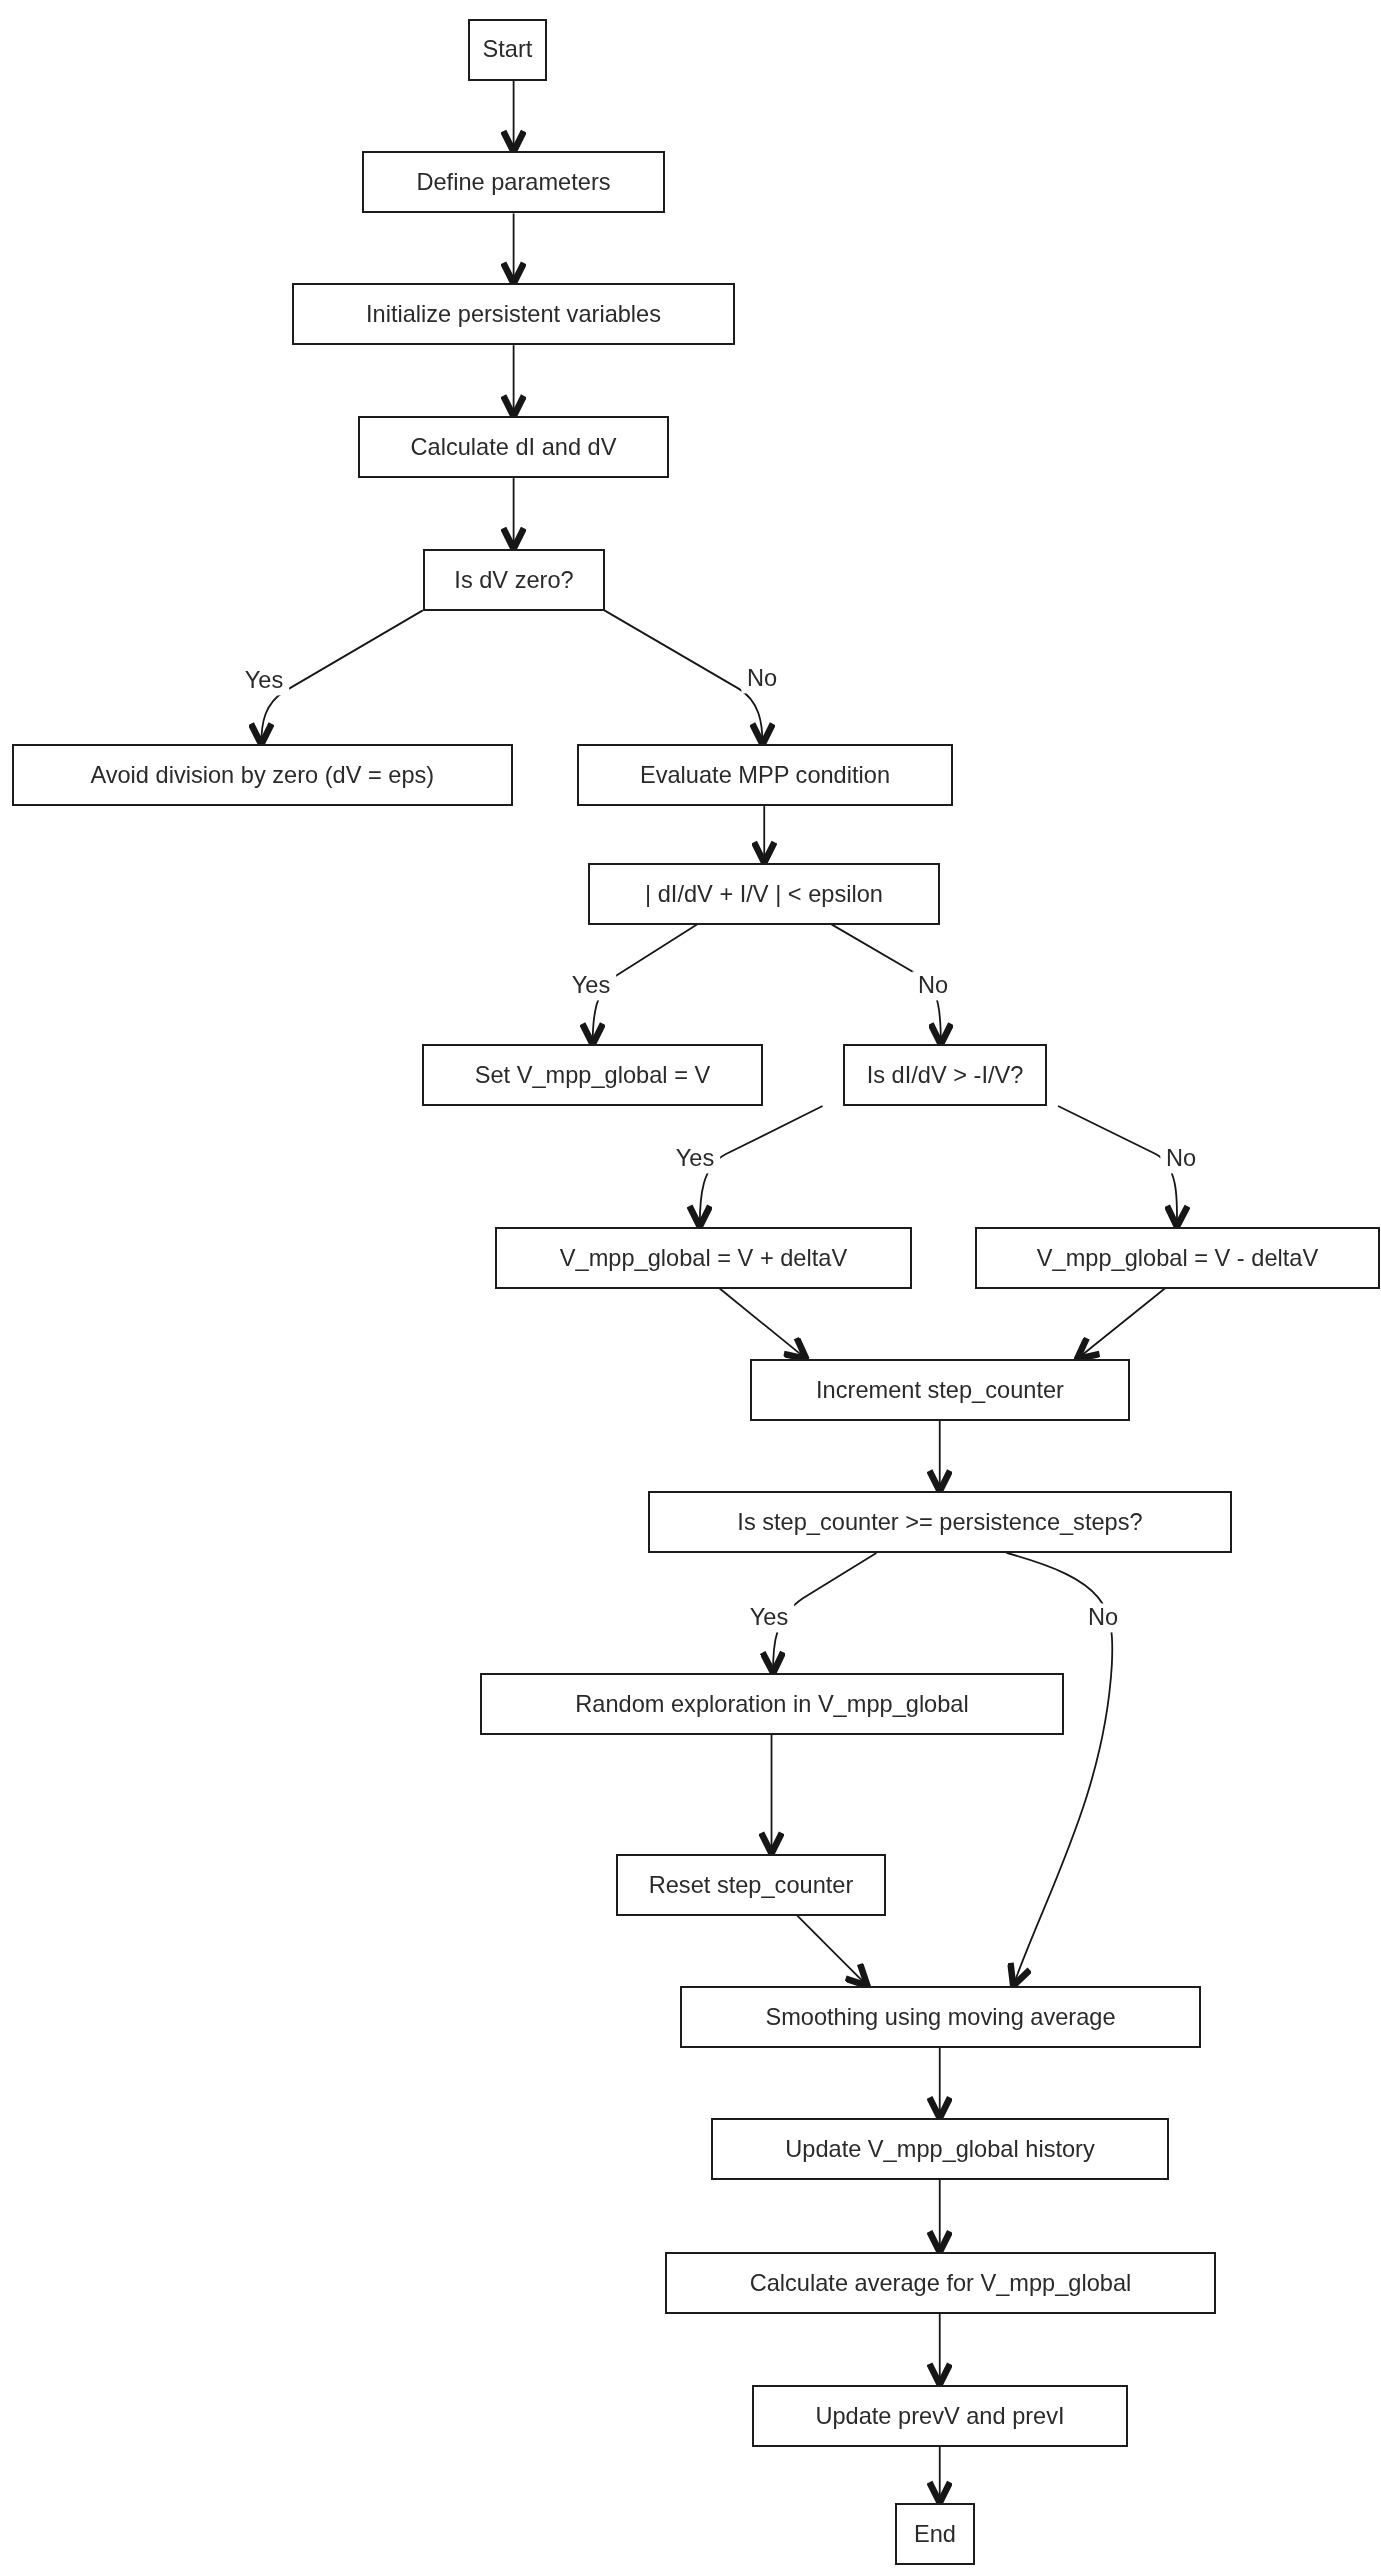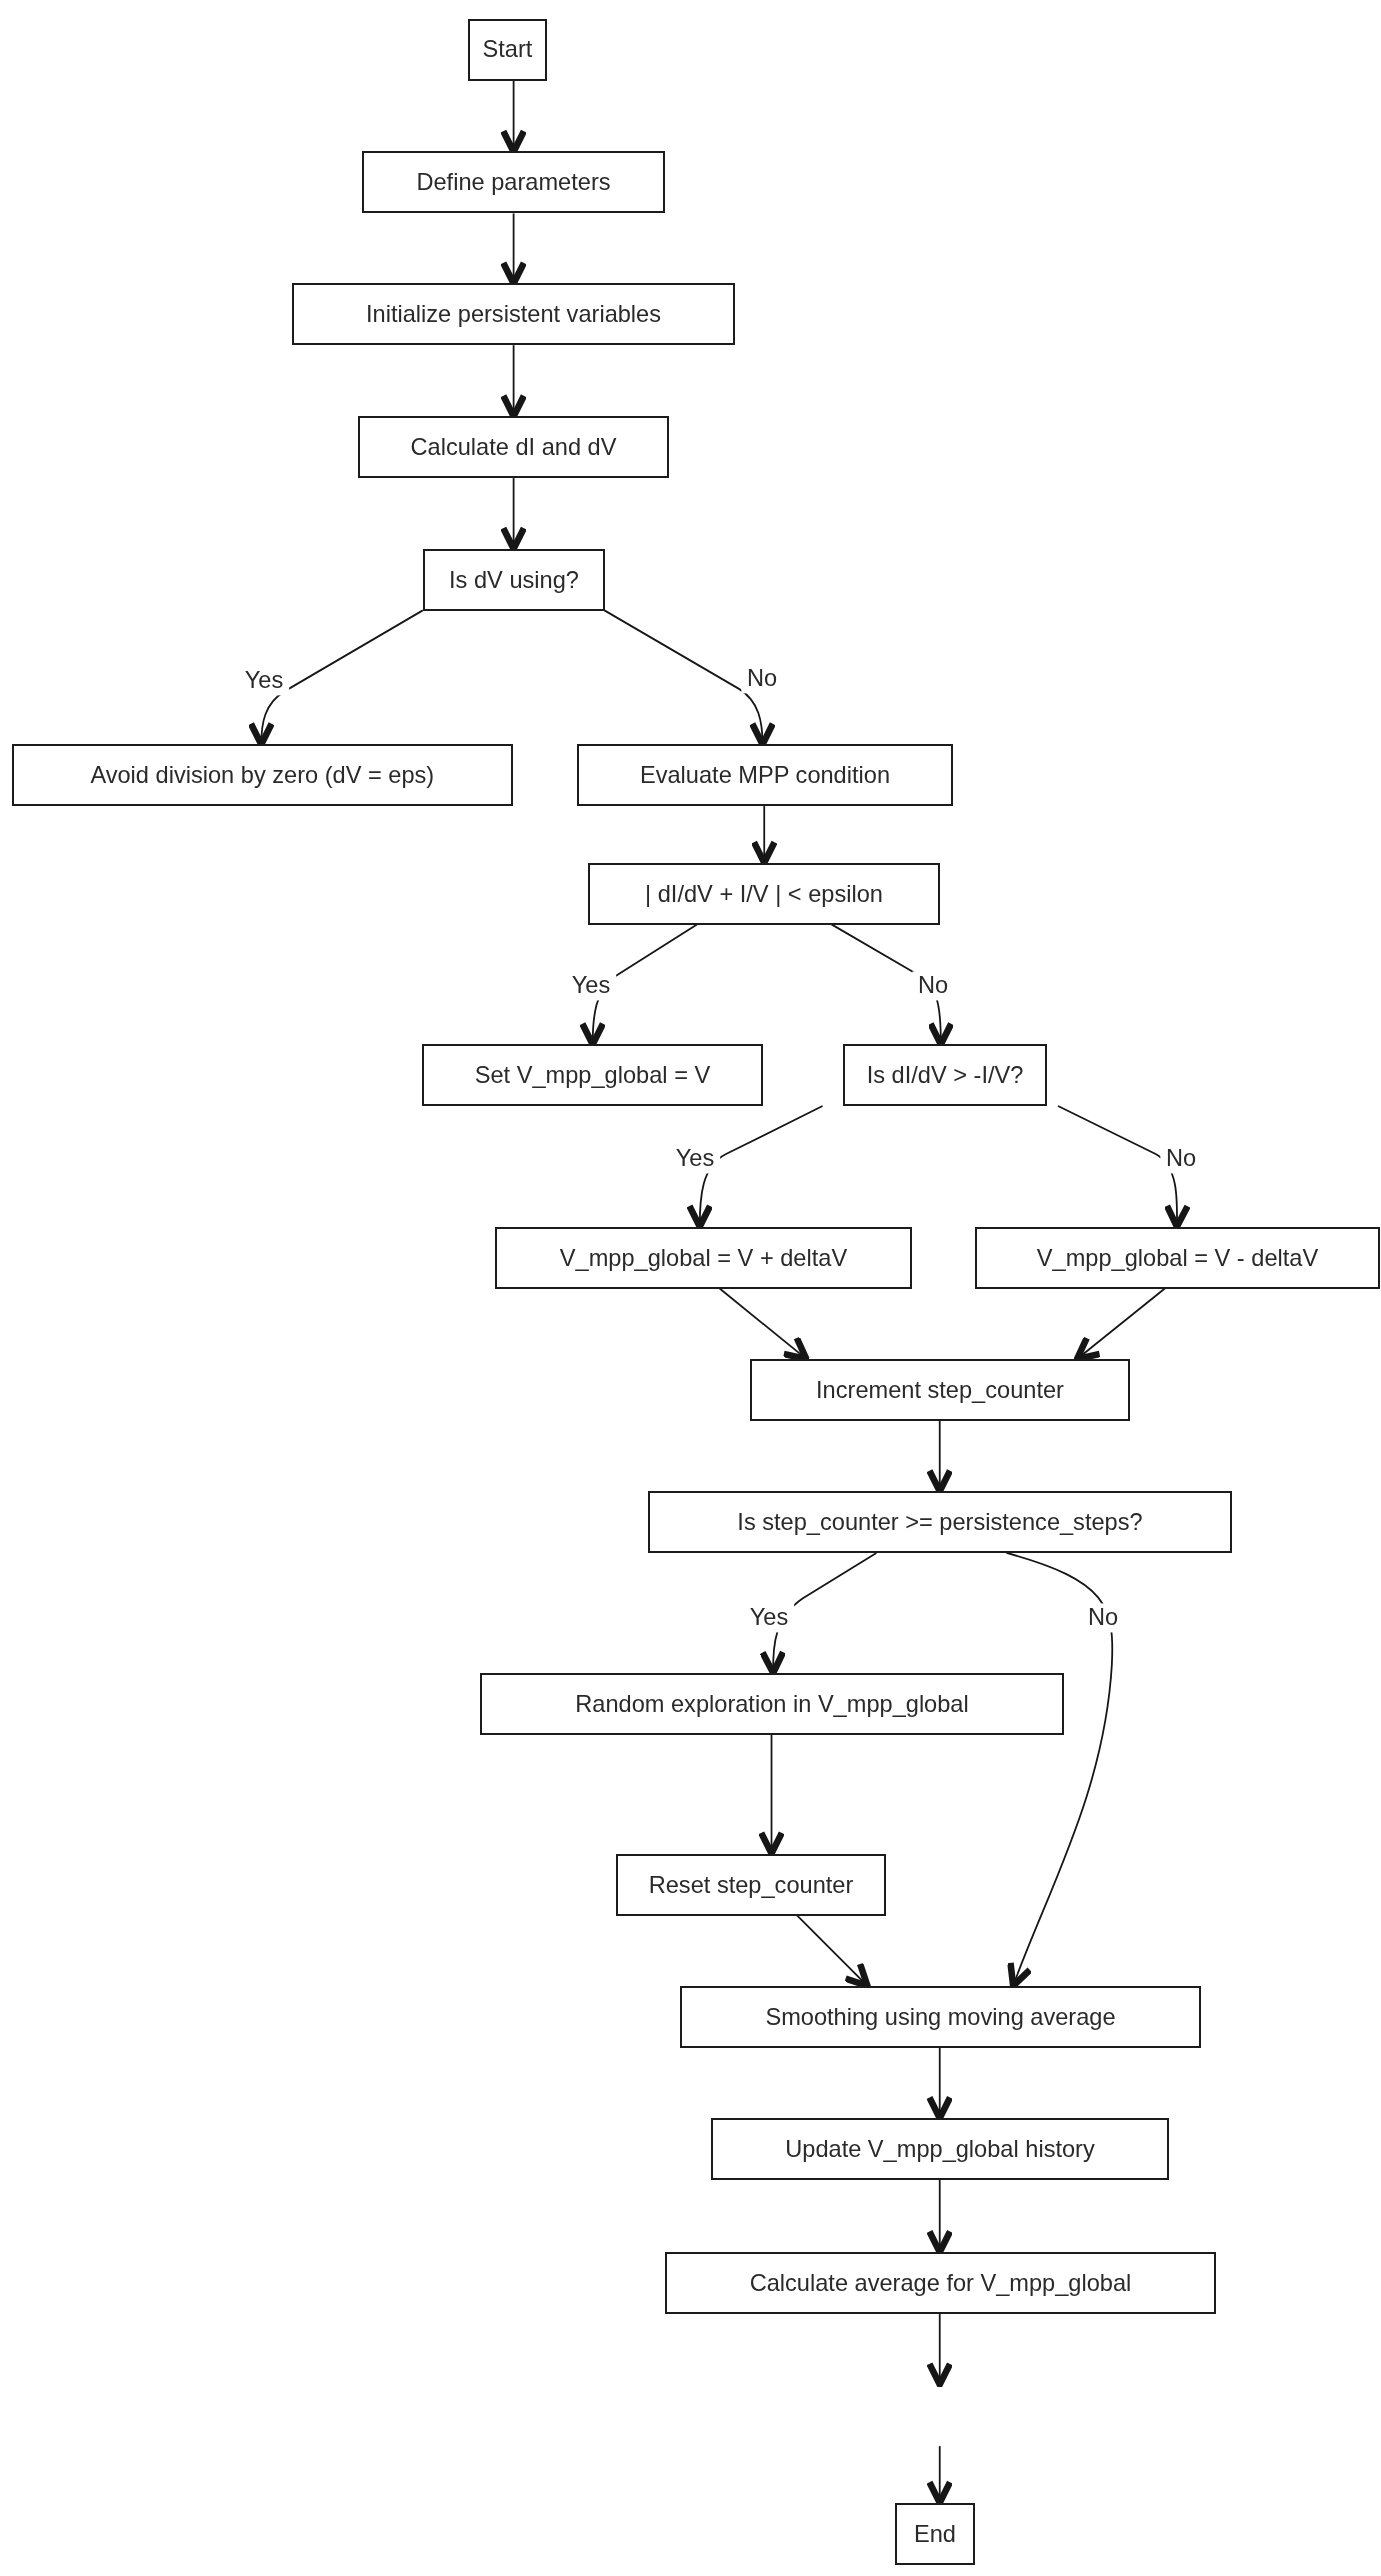--- a/index.html
+++ b/index.html
@@ -77,35 +77,36 @@
     <path d="M 1676 3651 L 1676 3777" marker-end="url(#arrowhead)"></path>
     <path d="M 1676 3887 L 1676 4016" marker-end="url(#arrowhead)"></path>
     <path d="M 1676 4126 L 1676 4252" marker-end="url(#arrowhead)"></path>
     <path d="M 1676 4362 L 1676 4463" marker-end="url(#arrowhead)"></path>
   </svg>
 
   <div class="node" style="left:468px;  top:18.5px;   width:79px;">Start</div>
   <div class="node" style="left:292px;  top:283px;  width:443px;">Initialize persistent variables</div>
   <div class="node" style="left:362px;  top:151px;  width:303px;">Define parameters</div>
   <div class="node" style="left:358px;  top:416px;  width:311px;">Calculate dI and dV</div>
-  <div class="node" style="left:423px;  top:549px;  width:182px;">Is dV using?</div>
+  <div class="node" style="left:423px;  top:549px;  width:182px;">Is dV zero?</div>
   <div class="node" style="left:11.8px;   top:744px; width:501px;">Avoid division by zero (dV = eps)</div>
   <div class="node" style="left:577px; top:744px; width:376px;">Evaluate MPP condition</div>
   <div class="node" style="left:588px; top:863px; width:352px;">| dI/dV + I/V | &lt; epsilon</div>
   <div class="node" style="left:422px;  top:1044px; width:341px;">Set V_mpp_global = V</div>
   <div class="node" style="left:823px; top:1044px; width:204px;margin-left:20px;">Is dI/dV &gt; -I/V?</div>
   <div class="node" style="left:495px;  top:1227px; width:417px;">V_mpp_global = V + deltaV</div>
   <div class="node" style="left:975px; top:1227px; width:405px;">V_mpp_global = V - deltaV</div>
   <div class="node" style="left:750px; top:1359px; width:380px;">Increment step_counter</div>
   <div class="node" style="left:648px; top:1491px; width:584px;">Is step_counter &gt;= persistence_steps?</div>
   <div class="node" style="left:480px;  top:1673px; width:584px;">Random exploration in V_mpp_global</div>
   <div class="node" style="left:616px; top:1854px; width:270px;">Reset step_counter</div>
   <div class="node" style="left:680px; top:1986px; width:521px;">Smoothing using moving average</div>
   <div class="node" style="left:711px; top:2118px; width:458px;">Update V_mpp_global history</div>
   <div class="node" style="left:665px; top:2252px; width:551px;">Calculate average for V_mpp_global</div>
+  <div class="node" style="left:752px; top:2385px; width:376px;">Update prevV and prevI</div>
   <div class="node" style="left:895px; top:2503px; width:80px;">End</div>
 
   <div class="elabel" style="left:264px;  top:681px;">Yes</div>
   <div class="elabel" style="left:762px; top:679px;">No</div>
   <div class="elabel" style="left:591px; top:986px;">Yes</div>
   <div class="elabel" style="left:933px; top:986px;">No</div>
   <div class="elabel" style="left:695px; top:1159px;">Yes</div>
   <div class="elabel" style="left:1181px; top:1159px;">No</div>
   <div class="elabel" style="left:769px; top:1618px;">Yes</div>
   <div class="elabel" style="left:1103px; top:1618px;">No</div>

